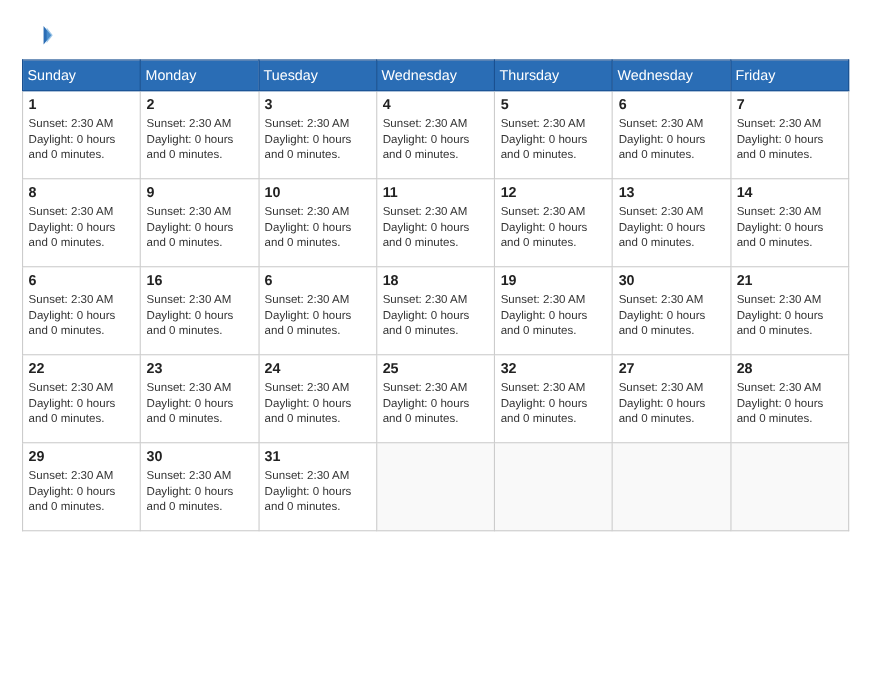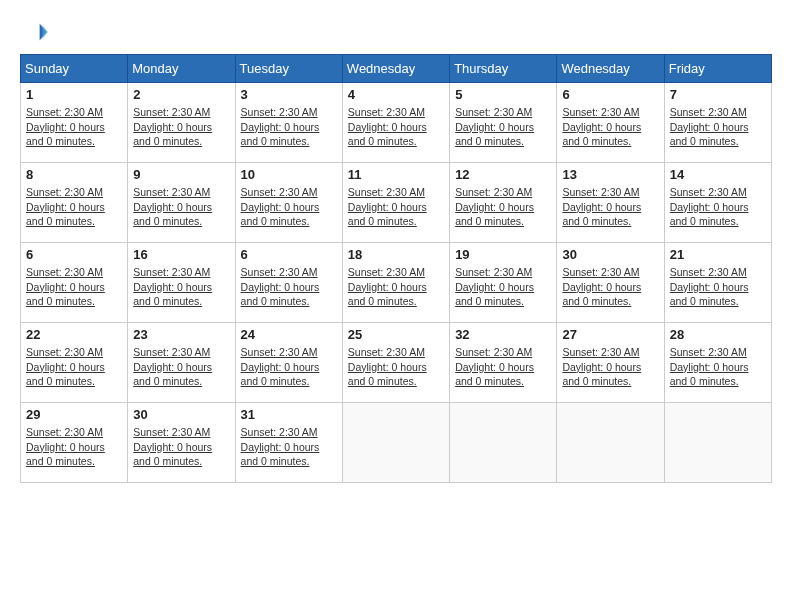--- a/index.html
+++ b/index.html
@@ -89,21 +89,20 @@
       font-size: 13px;
       font-weight: bold;
       color: #222;
       display: block;
       margin-bottom: 3px;
     }
     .day-info {
       font-size: 10.5px;
       color: #333;
       line-height: 1.4;
-      text-decoration: underline;
     }
   </style>
 </head>
 <body>
 
 <div class="page">
   <div class="header-row">
     <div class="logo">
       <svg class="logo-icon" viewBox="0 0 40 40">
         <polygon points="28,8 38,20 28,32" fill="#2a6db5"></polygon>

